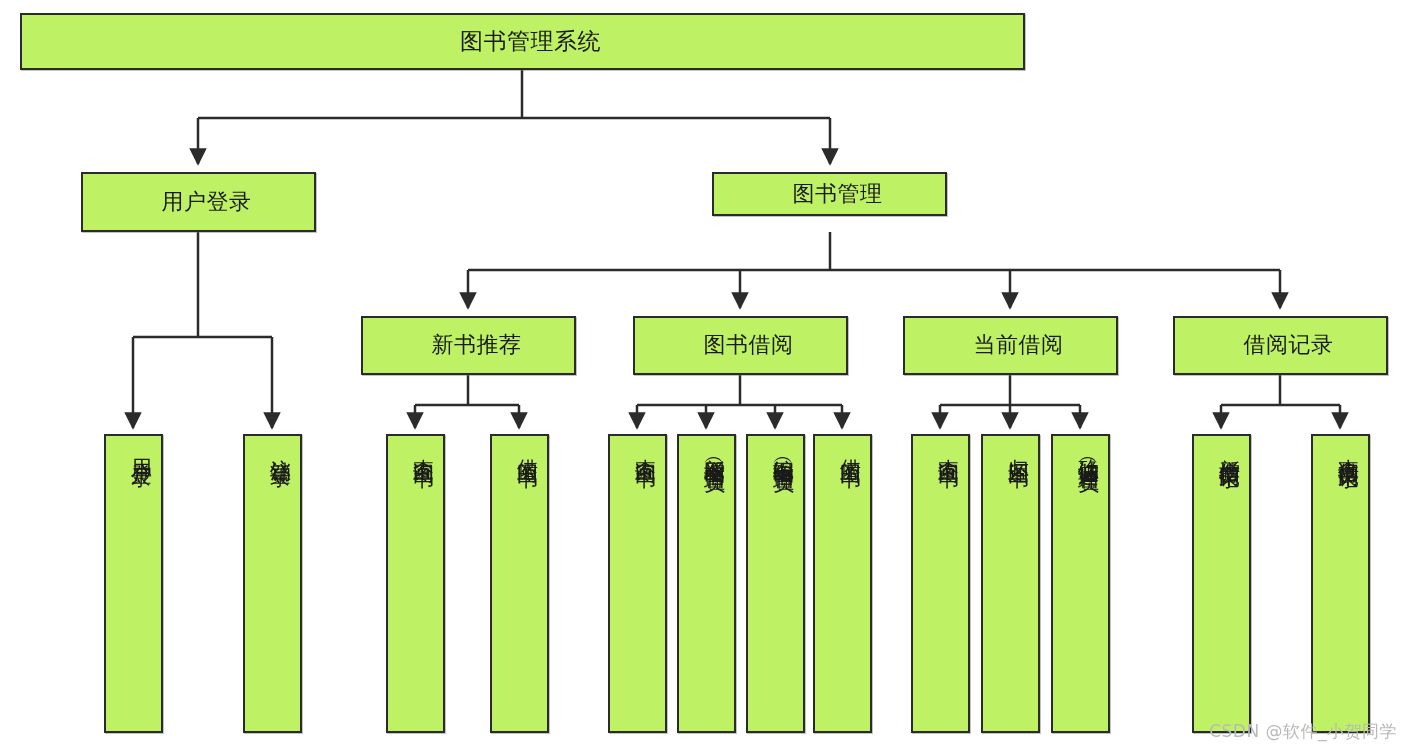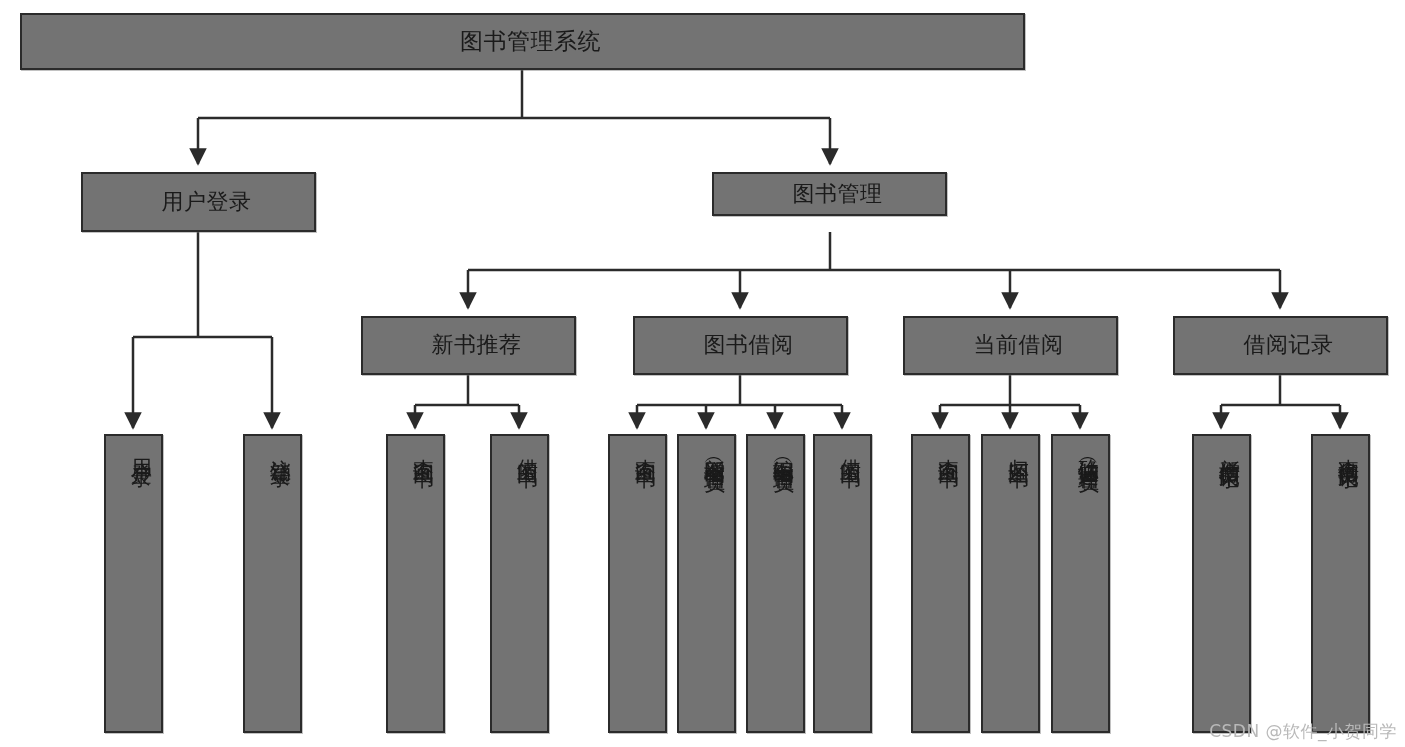--- a/index.html
+++ b/index.html
@@ -23,21 +23,21 @@
     left: 0;
     top: 0;
     width: 1405px;
     height: 747px;
     pointer-events: none;
   }
   .node {
     position: absolute;
     box-sizing: border-box;
     border: 2px solid #2b2b2b;
-    background: #737373;
+    background: #bef264;
     display: flex;
     align-items: center;
     justify-content: center;
     color: #1a1a1a;
     box-shadow: 1px 1px 0 rgba(120,120,120,0.45);
     padding-left: 16px;
   }
   .node .label {
     display: block;
     text-align: center;

